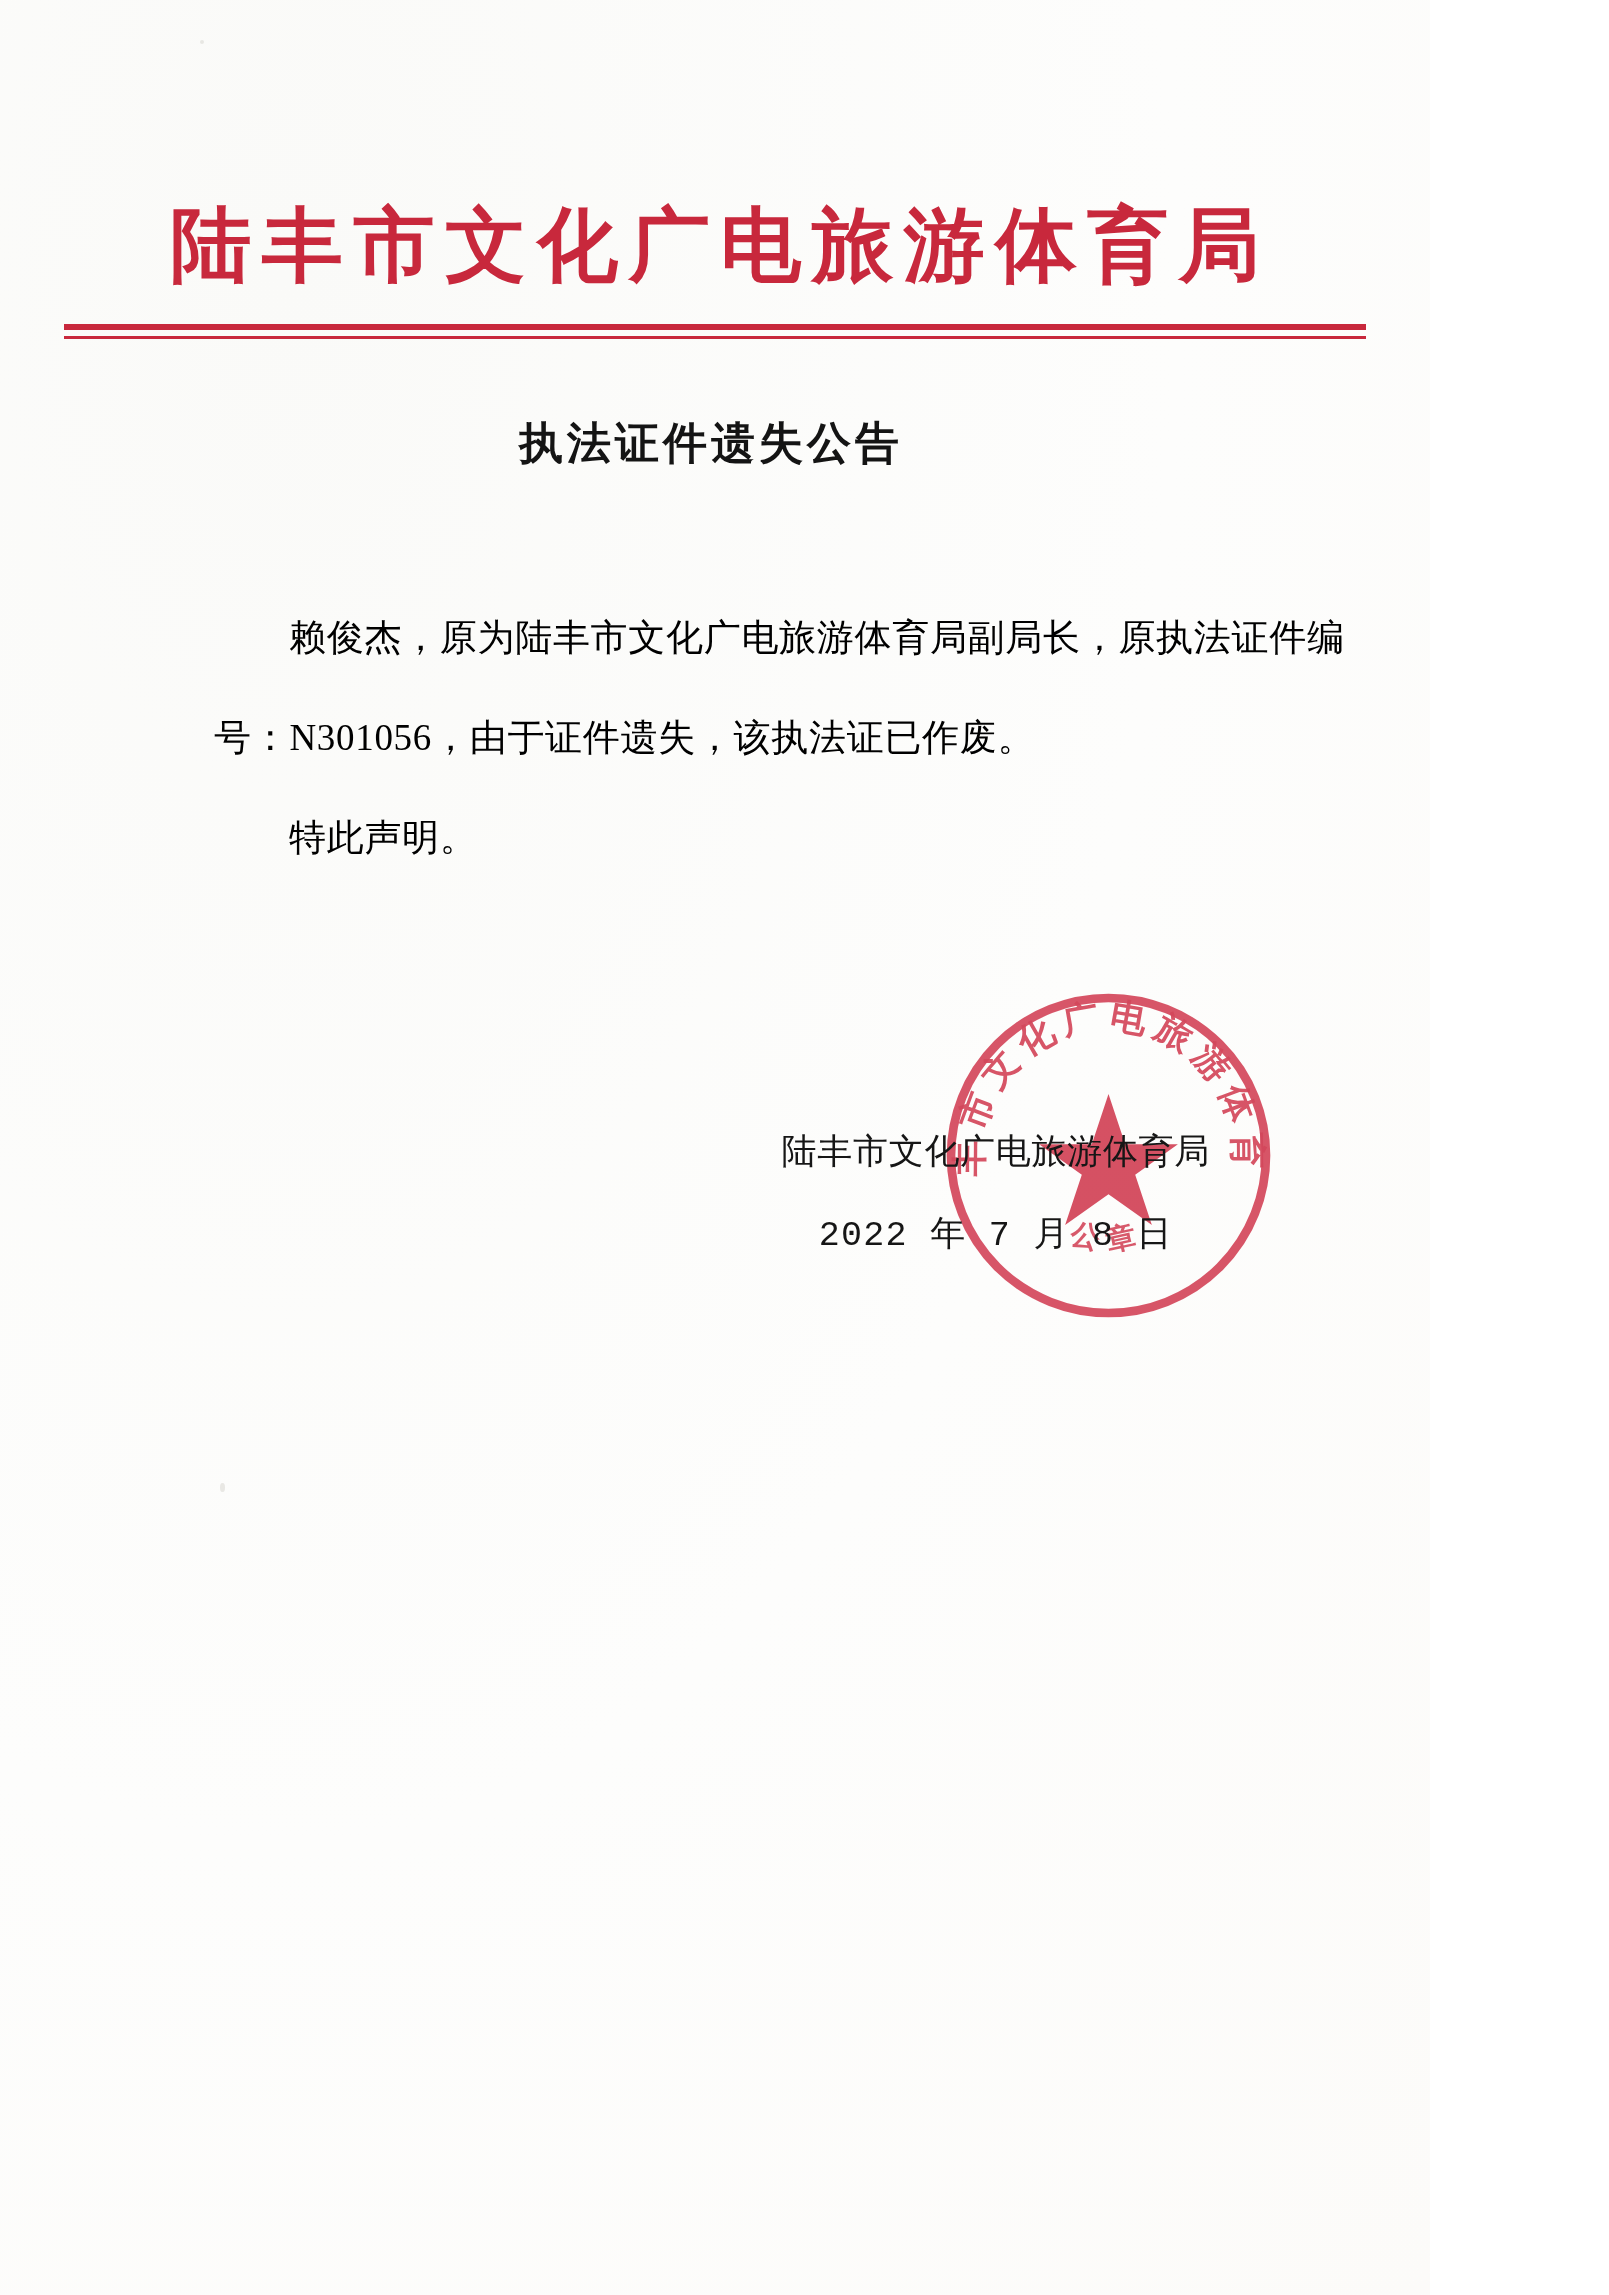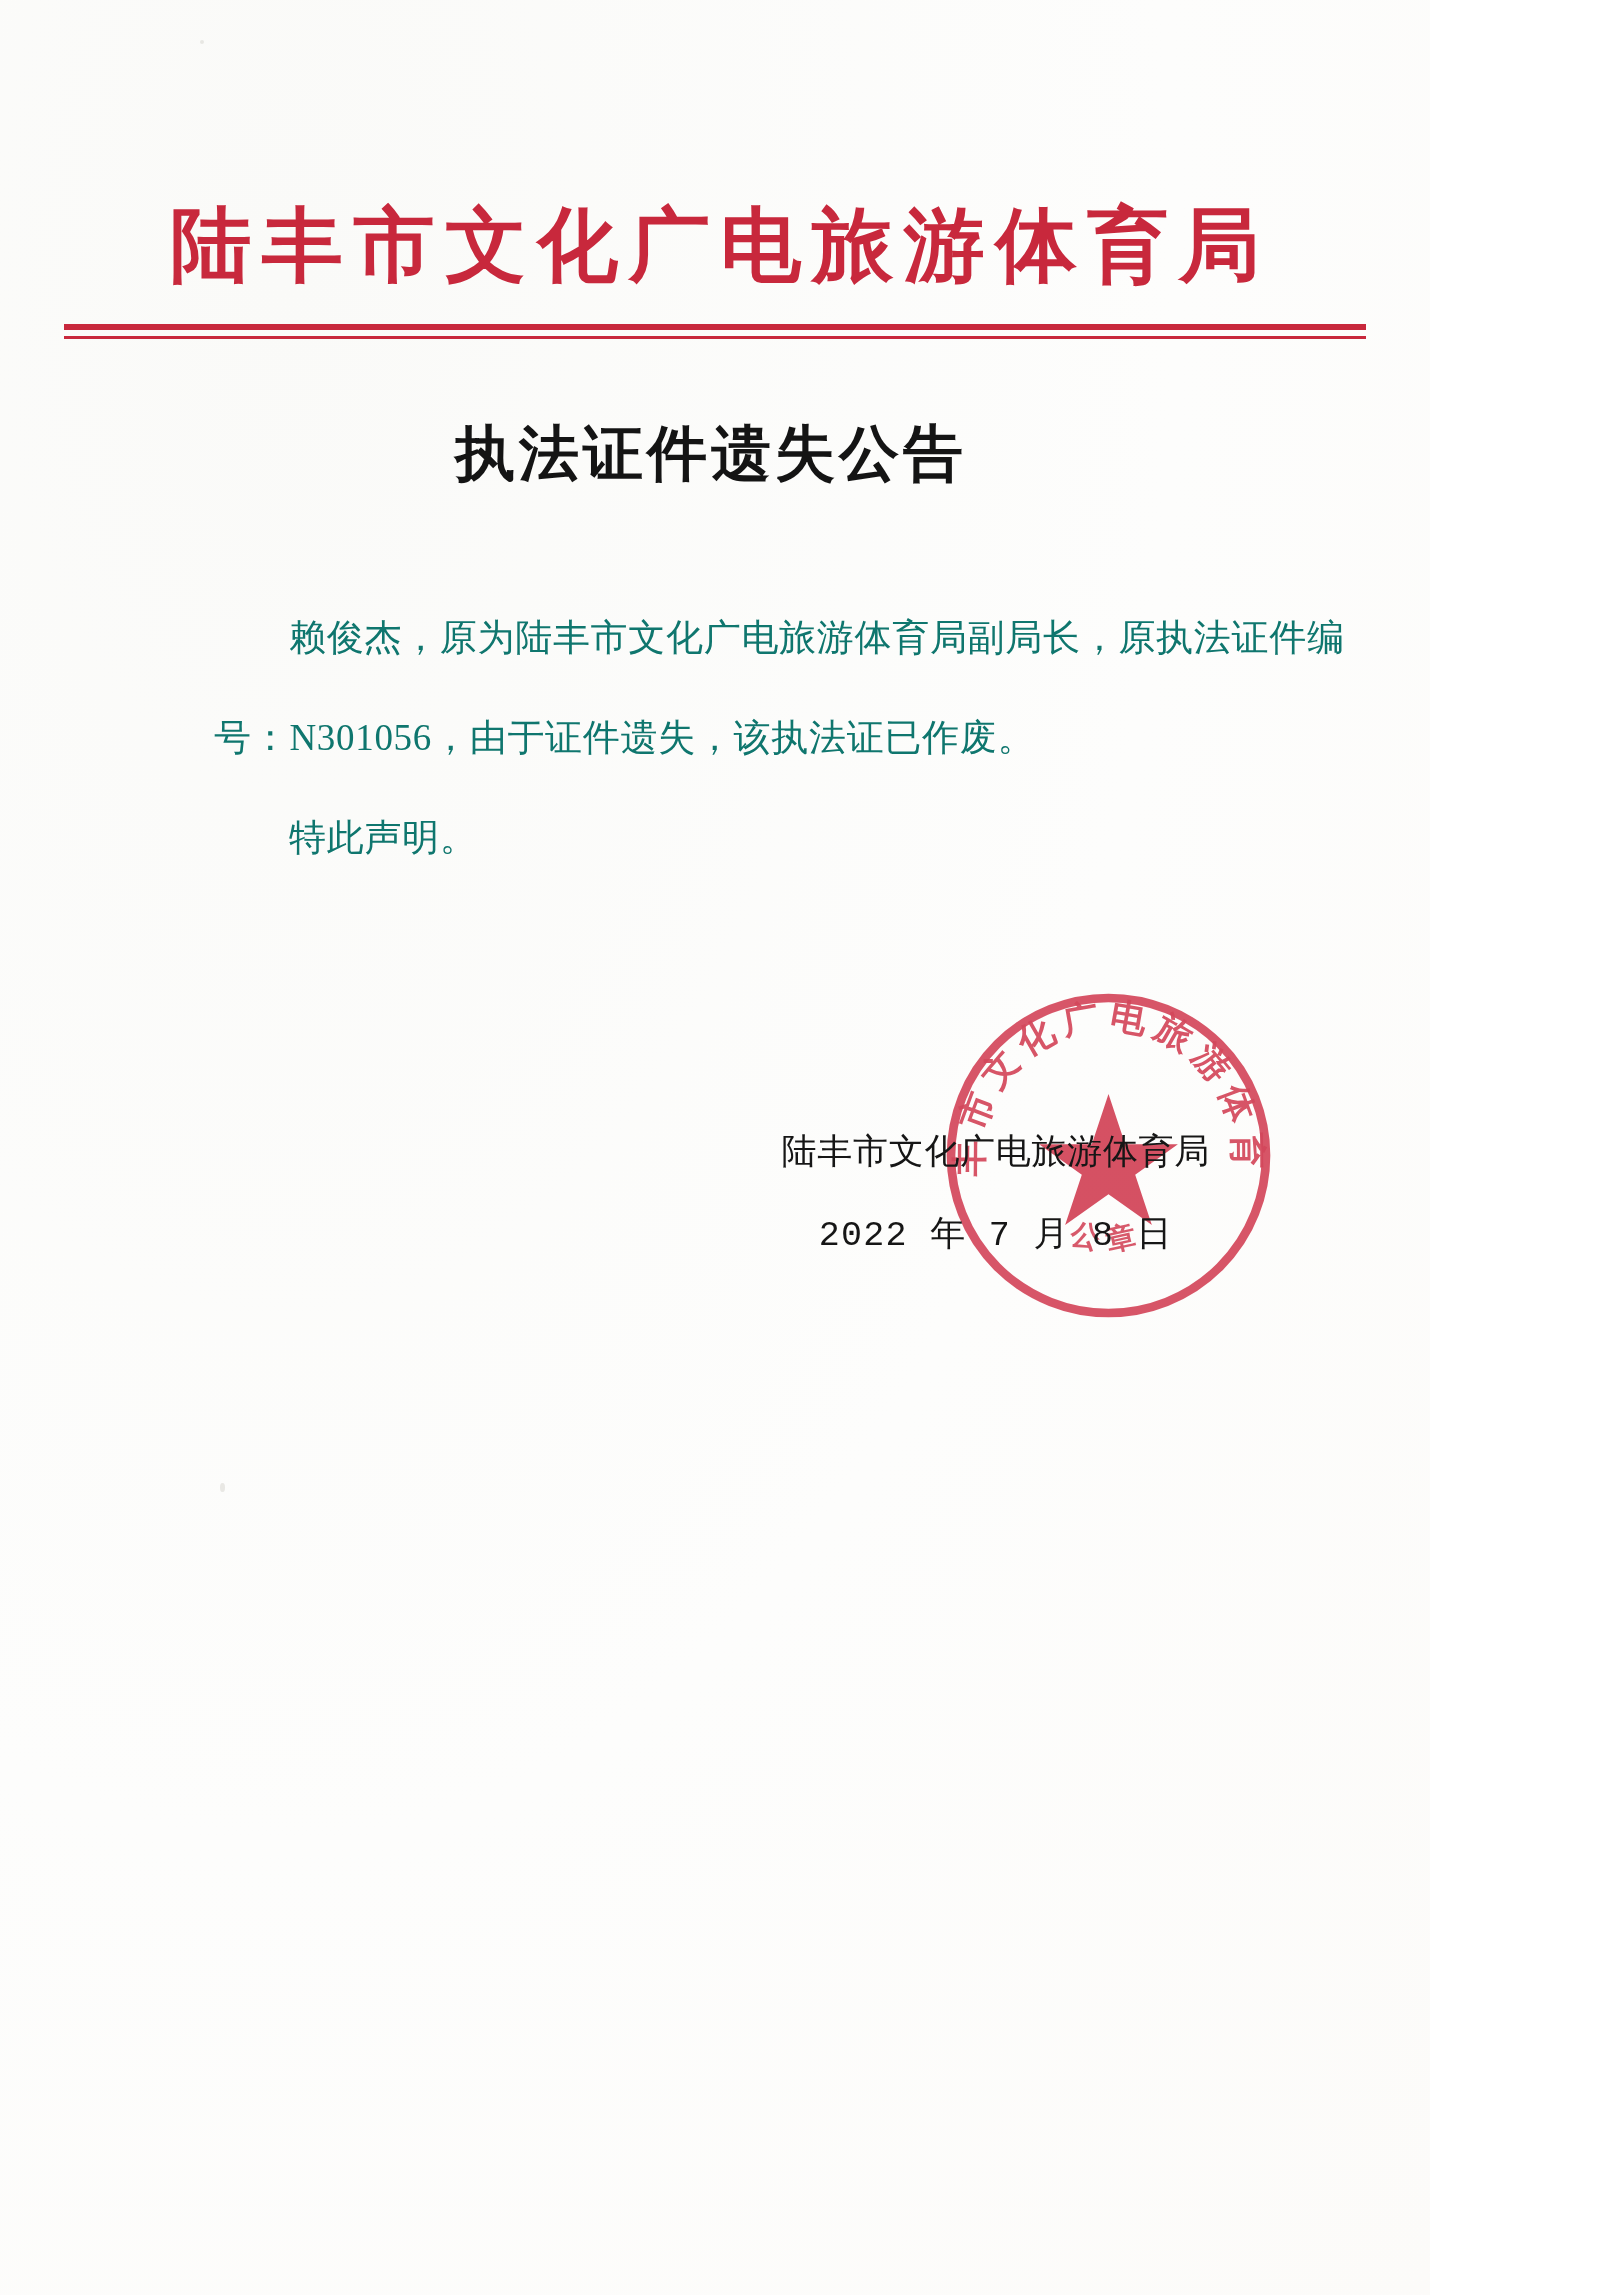--- a/index.html
+++ b/index.html
@@ -66,34 +66,34 @@
 
   
   .doc-title {
     position: absolute;
     left: 0;
     right: 8px;
     top: 414px;
     text-align: center;
     font-family: "DejaVu Serif", "Liberation Serif", serif;
     font-weight: 700;
-    font-size: 60px;
+    font-size: 44px;
     letter-spacing: 4px;
     color: #141414;
   }
 
   .body-text {
     position: absolute;
     left: 214px;
     width: 1189px;
     top: 588px;
     font-size: 37px;
     line-height: 100px;
     letter-spacing: 0.7px;
-    color: #0f766e;
+    color: #000000;
   }
   .para {
     text-indent: 75px;
     margin: 0;
   }
   .para + .para {
     margin-top: 0;
   }
 
   

